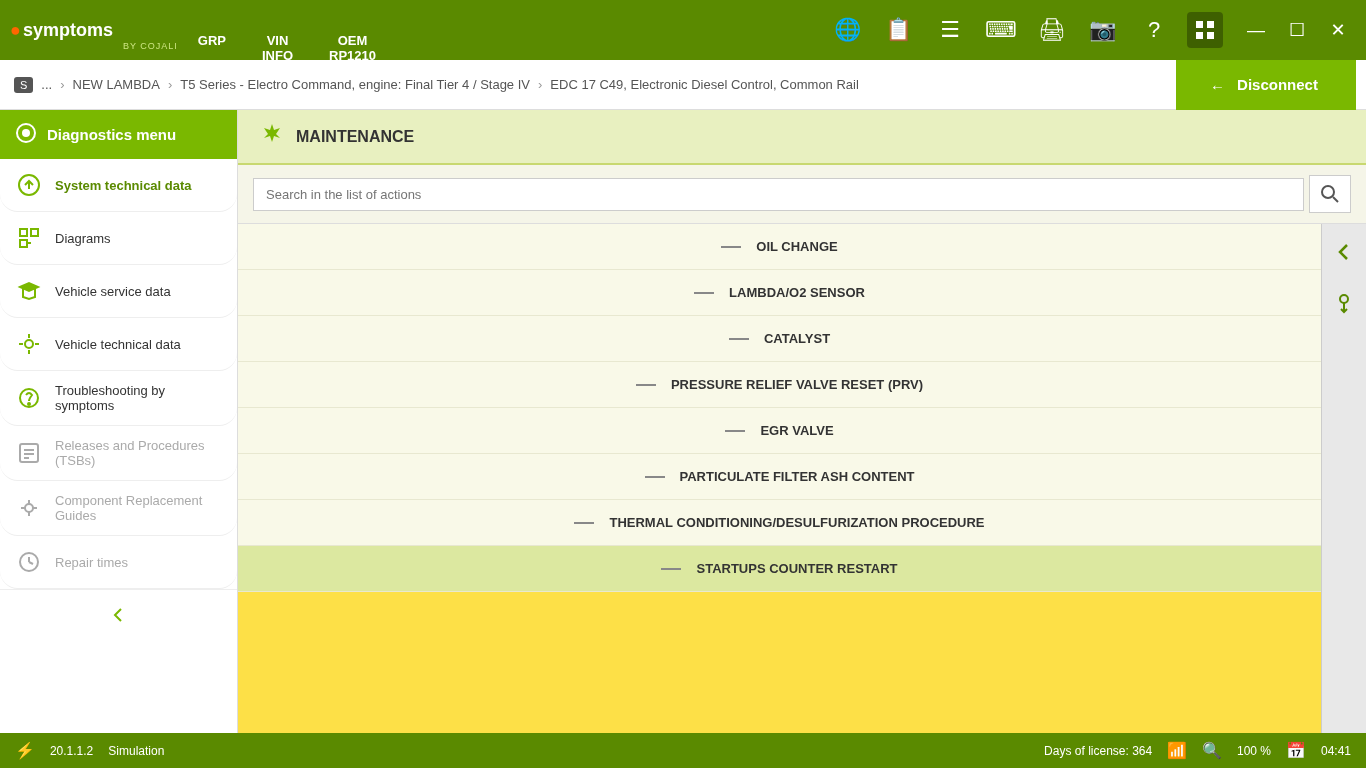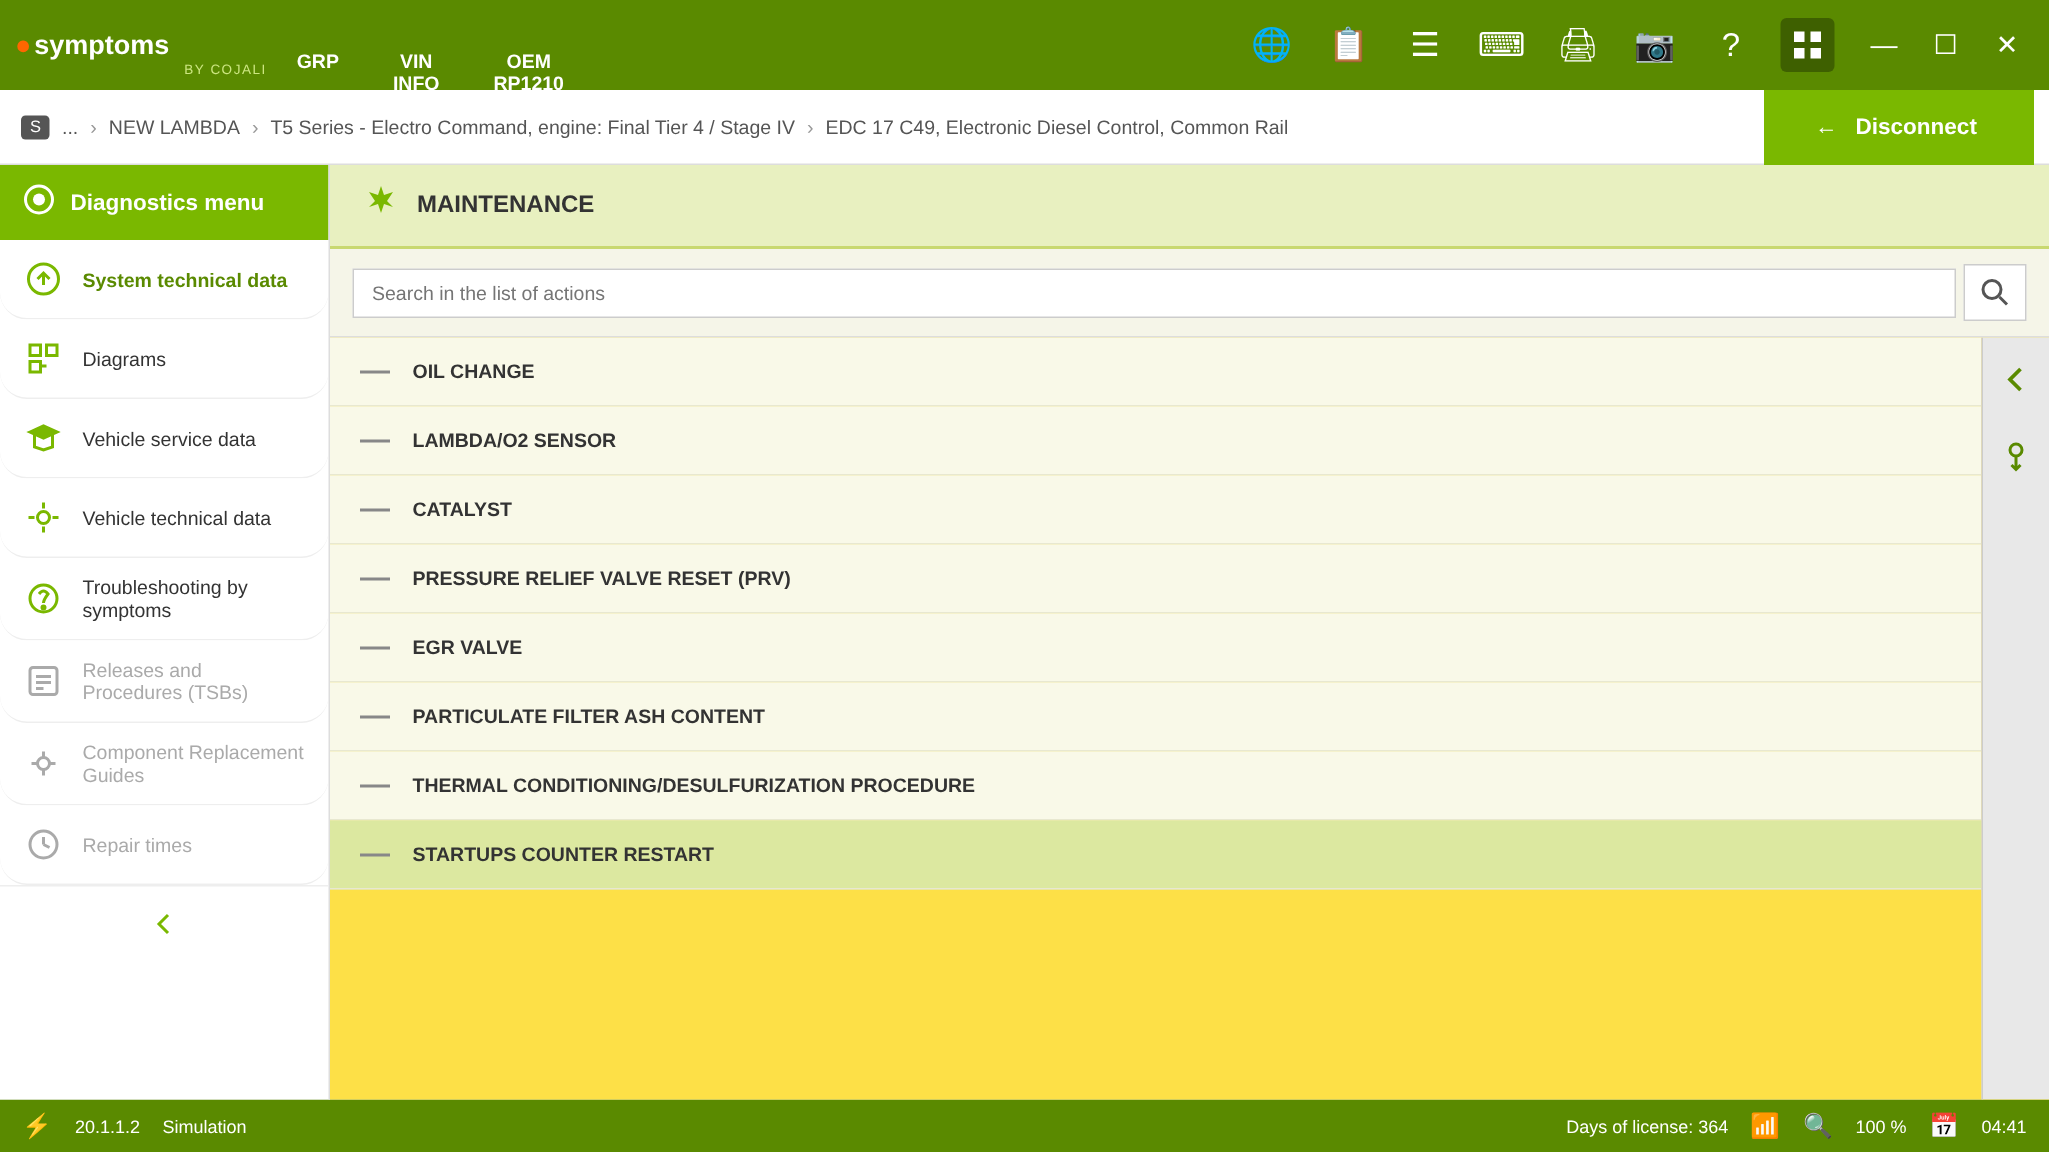--- a/index.html
+++ b/index.html
@@ -39,21 +39,21 @@
       border: none; padding: 0 25px; height: 50px; font-size: 15px;
       font-weight: bold; cursor: pointer; display: flex; align-items: center; gap: 8px;
       min-width: 180px; justify-content: center;
     }
     .s-badge { background: #555; color: white; font-size: 11px; padding: 2px 6px; border-radius: 3px; margin-right: 10px; }
 
     
     .main-layout { display: flex; height: calc(768px - 110px - 35px); }
 
     
-    .sidebar { width: 220px; background: white; border-right: 1px solid #ddd; overflow-y: auto; }
+    .sidebar { width: 238px; background: white; border-right: 1px solid #ddd; overflow-y: auto; }
     .sidebar-header {
       background: #7ab800; color: white; padding: 12px 15px;
       display: flex; align-items: center; gap: 10px; font-weight: bold; font-size: 15px;
     }
     .sidebar-item {
       display: flex; align-items: center; padding: 12px 15px; gap: 12px;
       border-bottom: 1px solid #eee; cursor: pointer; color: #333; font-size: 13px; border-radius: 18px;
     }
     .sidebar-item.active { color: #5a8a00; font-weight: bold; }
     .sidebar-item.disabled { color: #aaa; cursor: default; }
@@ -75,21 +75,21 @@
     
     .search-bar { padding: 10px 15px; background: #f5f5e8; border-bottom: 1px solid #ddd; display: flex; align-items: center; gap: 5px; }
     .search-input {
       flex: 1; padding: 8px 12px; border: 1px solid #ccc; font-size: 13px;
       color: #999; background: white; outline: none;
     }
     .search-btn { background: white; border: 1px solid #ccc; padding: 8px 10px; cursor: pointer; display: flex; align-items: center; justify-content: center; }
     .list-item {
       display: flex; align-items: center; padding: 15px 20px;
       border-bottom: 1px solid #e8e8d0; background: #f9f9e8; cursor: pointer;
-      font-size: 13px; font-weight: bold; color: #333; gap: 15px;
+      font-size: 13px; font-weight: bold; color: #333; gap: 15px; justify-content: center;
     }
     .list-item.selected { background: #dce8a0; }
     .list-item-line { width: 20px; height: 2px; background: #888; flex-shrink: 0; }
 
     
     .right-panel {
       width: 45px; background: #e8e8e8; border-left: 1px solid #ccc;
       display: flex; flex-direction: column; align-items: center; padding: 10px 0; gap: 15px;
     }
     .right-btn { width: 36px; height: 36px; display: flex; align-items: center; justify-content: center; cursor: pointer; color: #5a8a00; font-size: 20px; }

